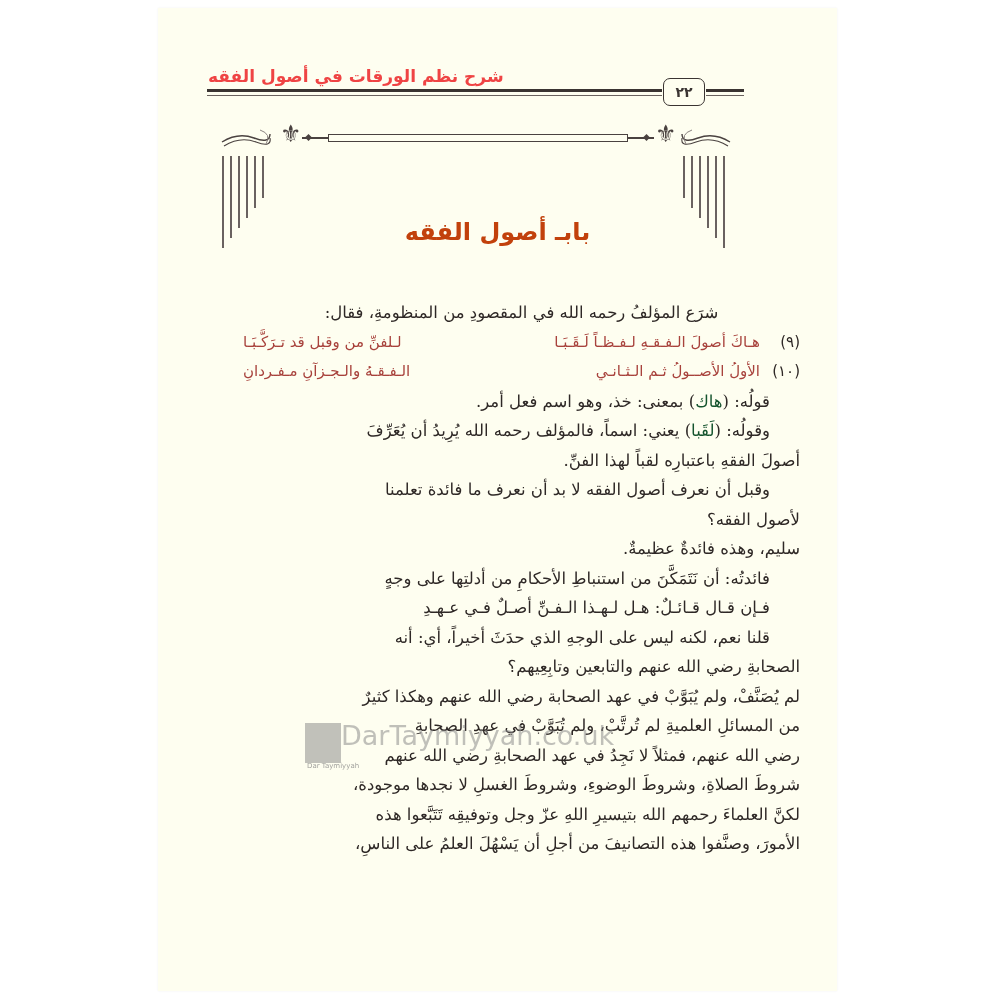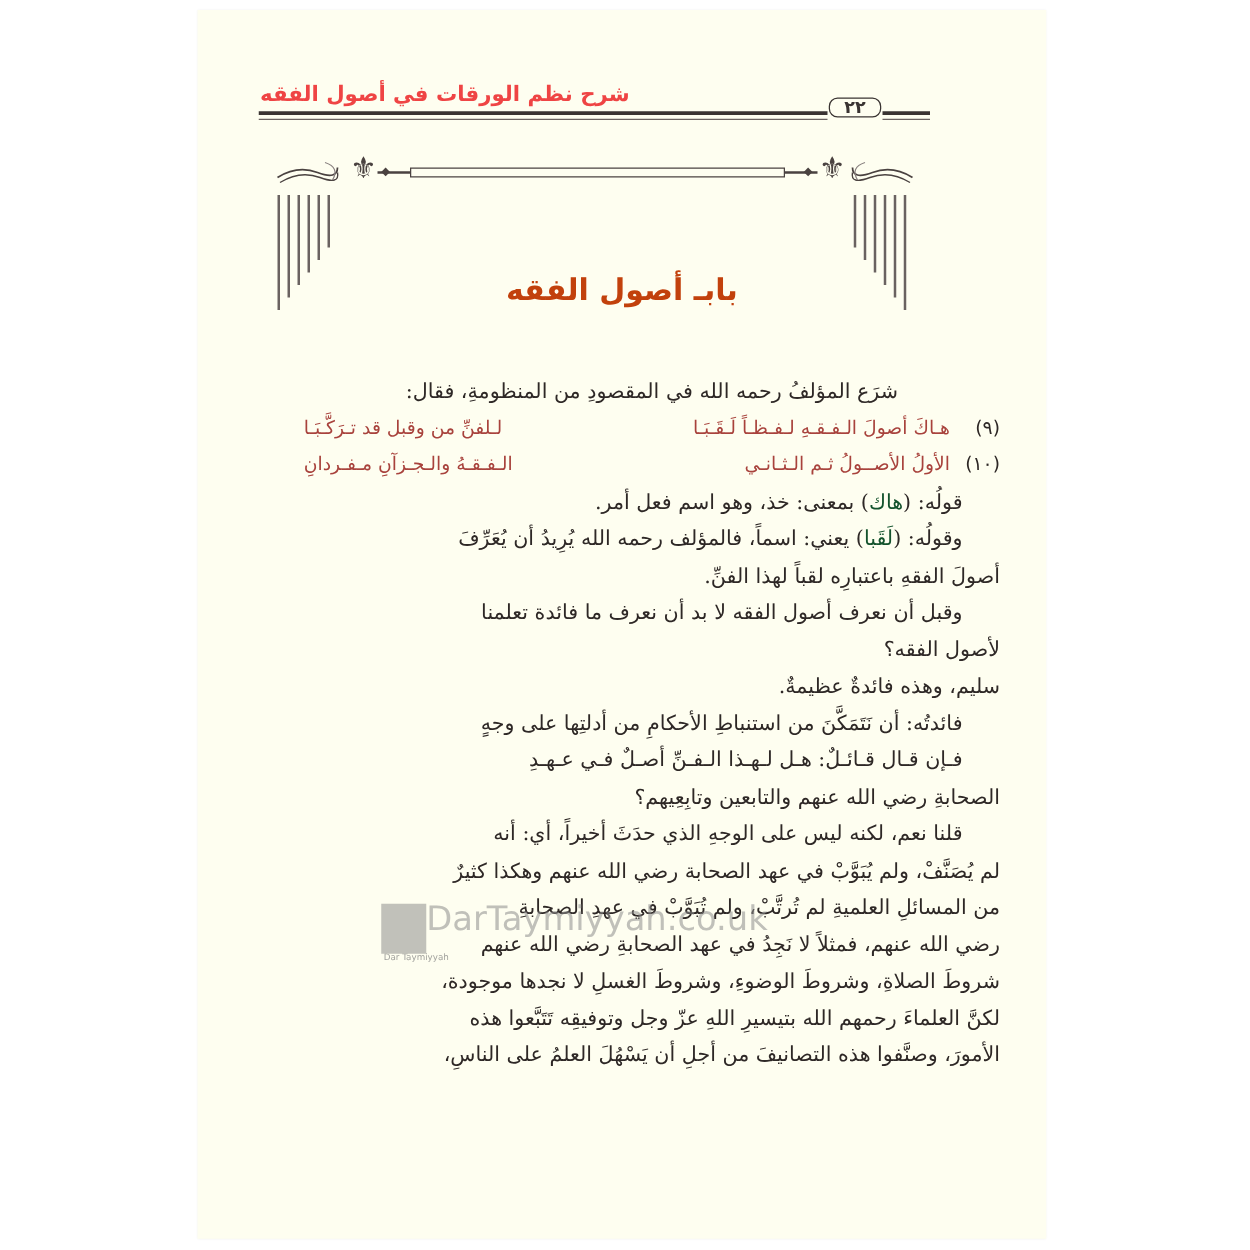--- a/index.html
+++ b/index.html
@@ -21,21 +21,21 @@
     }
     .rule-left {
       position: absolute; left: 49px; top: 81px; width: 455px; height: 7px;
       border-top: 3px solid #3a3432; border-bottom: 1.5px solid #6a625f; box-sizing: border-box;
     }
     .rule-right {
       position: absolute; left: 548px; top: 81px; width: 38px; height: 7px;
       border-top: 3px solid #3a3432; border-bottom: 1.5px solid #6a625f; box-sizing: border-box;
     }
     .page-num-box {
-      position: absolute; left: 505px; top: 70px; width: 42px; height: 16px;
+      position: absolute; left: 505px; top: 70px; width: 42px; height: 28px;
       border: 1.3px solid #3a3432; border-radius: 7px; box-sizing: border-box;
       display: flex; align-items: center; justify-content: center;
       font-family: "DejaVu Sans", sans-serif; font-weight: bold; font-size: 14px; color: #3a3432;
     }
     
     .orn-bar {
       position: absolute; left: 170px; top: 126px; width: 300px; height: 8px;
       border: 1.2px solid #4a4240; box-sizing: border-box; background: #fefef0;
     }
     .orn-stem { position: absolute; top: 129px; height: 1.5px; width: 26px; background: #4a4240; }
@@ -154,23 +154,23 @@
     <span class="line para-first"><span>وقولُه: (</span><span class="red">لَقَبا</span><span>) يعني: اسماً، فالمؤلف رحمه الله يُرِيدُ أن يُعَرِّفَ</span></span>
     <span class="line">أصولَ الفقهِ باعتبارِه لقباً لهذا الفنِّ.</span>
 
     <span class="line para-first">وقبل أن نعرف أصول الفقه لا بد أن نعرف ما فائدة تعلمنا</span>
     <span class="line">لأصول الفقه؟</span>
 
     <span class="line">سليم، وهذه فائدةٌ عظيمةٌ.</span>
     <span class="line para-first">فائدتُه: أن نَتَمَكَّنَ من استنباطِ الأحكامِ من أدلتِها على وجهٍ</span>
 
     <span class="line para-first">فـإن قـال قـائـلٌ: هـل لـهـذا الـفـنِّ أصـلٌ فـي عـهـدِ</span>
+    <span class="line para-first">قلنا نعم، لكنه ليس على الوجهِ الذي حدَثَ أخيراً، أي: أنه</span>
+
     <span class="line">الصحابةِ رضي الله عنهم والتابعين وتابِعِيهم؟</span>
-
-    <span class="line para-first">قلنا نعم، لكنه ليس على الوجهِ الذي حدَثَ أخيراً، أي: أنه</span>
     <span class="line">لم يُصَنَّفْ، ولم يُبَوَّبْ في عهد الصحابة رضي الله عنهم وهكذا كثيرٌ</span>
     <span class="line">من المسائلِ العلميةِ لم تُرتَّبْ، ولم تُبَوَّبْ في عهدِ الصحابةِ</span>
     <span class="line">رضي الله عنهم، فمثلاً لا نَجِدُ في عهد الصحابةِ رضي الله عنهم</span>
     <span class="line">شروطَ الصلاةِ، وشروطَ الوضوءِ، وشروطَ الغسلِ لا نجدها موجودة،</span>
     <span class="line">لكنَّ العلماءَ رحمهم الله بتيسيرِ اللهِ عزّ وجل وتوفيقِه تَتَبَّعوا هذه</span>
     <span class="line">الأمورَ، وصنَّفوا هذه التصانيفَ من أجلِ أن يَسْهُلَ العلمُ على الناسِ،</span>
   </div>
 
   <div class="watermark">
     <div class="wm-logo"></div>

